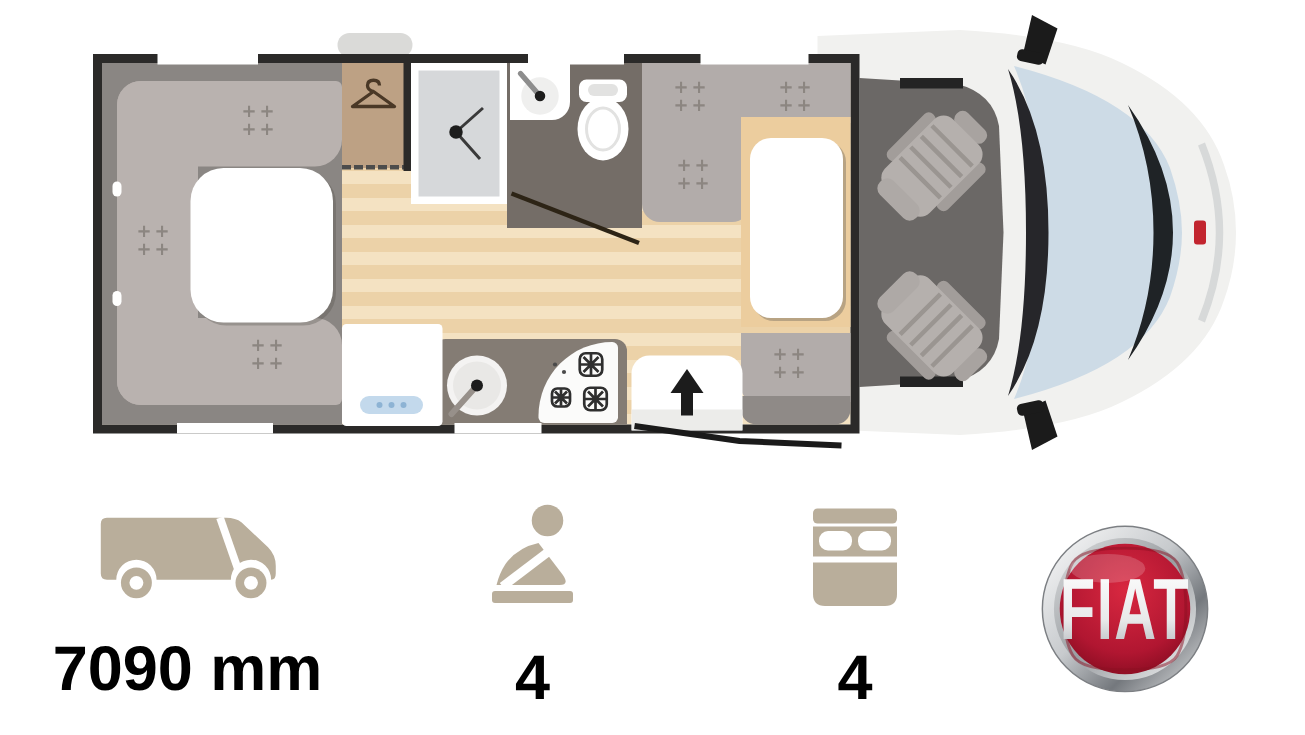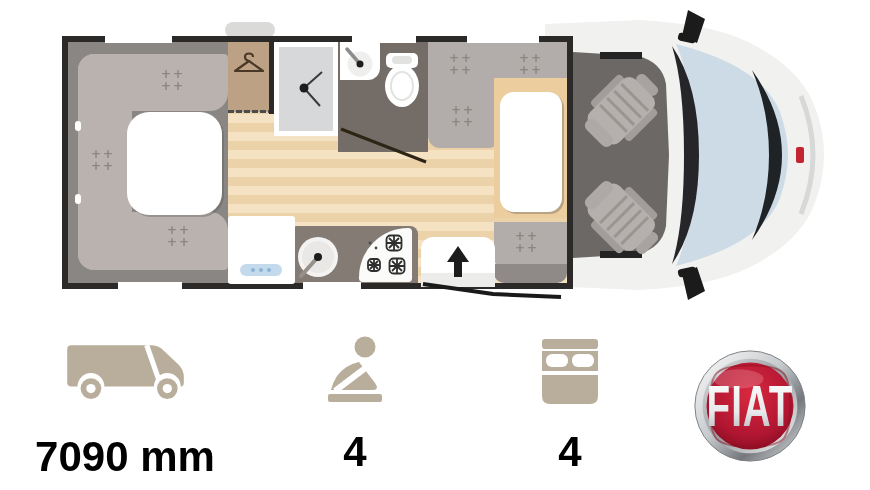--- a/index.html
+++ b/index.html
@@ -208,21 +208,21 @@
   <div class="a" style="left:25px;top:338px;width:200px">
     <svg width="122" height="64" viewBox="0 0 118 62" style="display:block;margin:0 auto">
       <path fill="#b9ae9b" d="M7,7 Q3,7 3,11 L3,43 Q3,47 7,47 L13,47 A13,13 0 0 1 39,47 L87,47 A13,13 0 0 1 113,47
         Q116,47 116,43 L116,38 Q116,31 111,26 L94,10 Q90,7 84,7 Z"></path>
       <path d="M80,7 L94,47" stroke="#fff" stroke-width="5"></path>
       <circle cx="26" cy="49" r="10" fill="#b9ae9b"></circle>
         <circle cx="26" cy="49" r="4.5" fill="#fff"></circle>
       <circle cx="100" cy="49" r="10" fill="#b9ae9b"></circle>
         <circle cx="100" cy="49" r="4.5" fill="#fff"></circle>
     </svg>
-    <div class="spec-label" style="margin-top:31px">7090 mm</div>
+    <div class="spec-label" style="margin-top:20px">7090 mm</div>
   </div>
 
   <div class="a" style="left:299px;top:336px;width:112px">
     <svg width="64" height="68" viewBox="0 0 64 68" style="display:block;margin:0 auto">
       <circle cx="42" cy="11" r="10.5" fill="#b9ae9b"></circle>
       <path d="M8,54 L50,54 Q57,54 52,47 L36,26 Q22,29 14,40 Q10,46 8,54 Z" fill="#b9ae9b"></path>
       <path d="M12,55 L45,30" stroke="#fff" stroke-width="6"></path>
       <rect x="5" y="58" width="54" height="8" rx="2" fill="#b9ae9b"></rect>
     </svg>
     <div class="spec-label" style="margin-top:24px">4</div>

